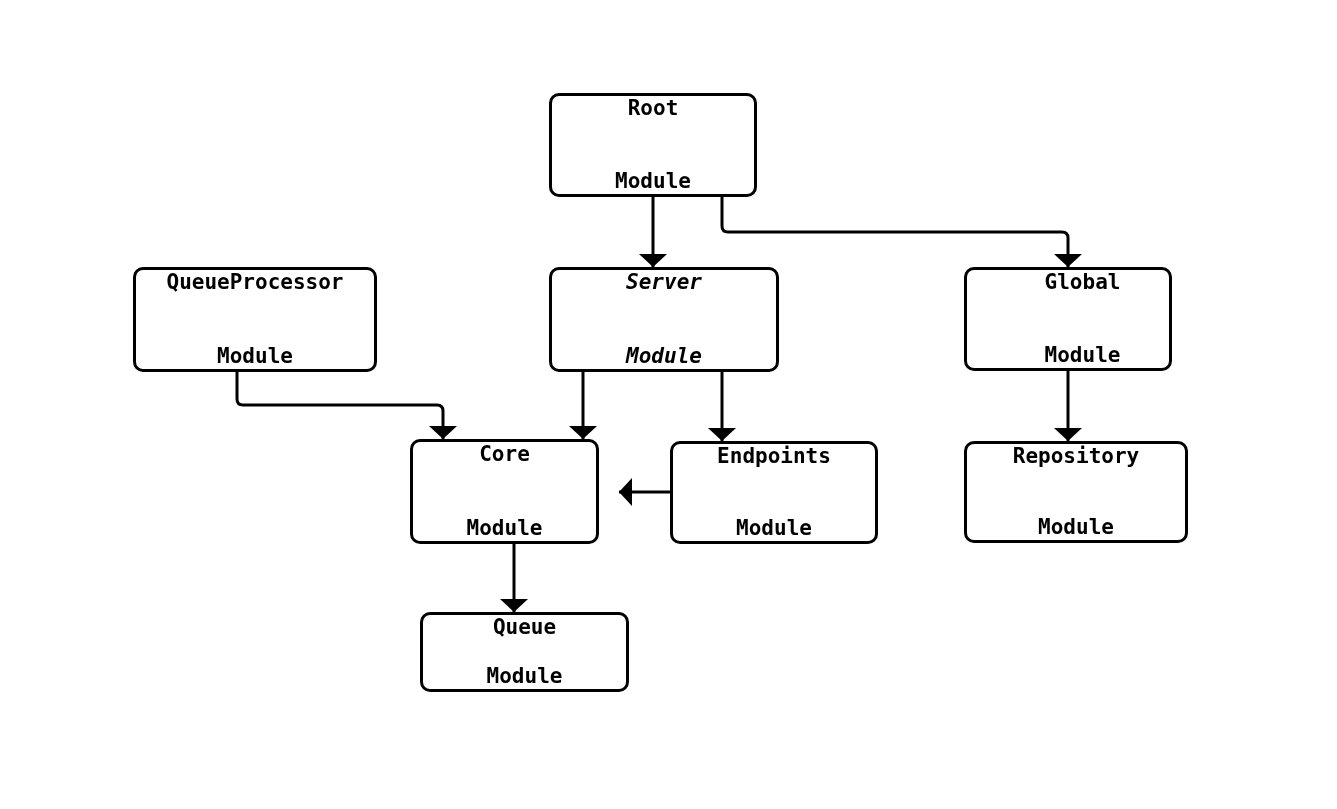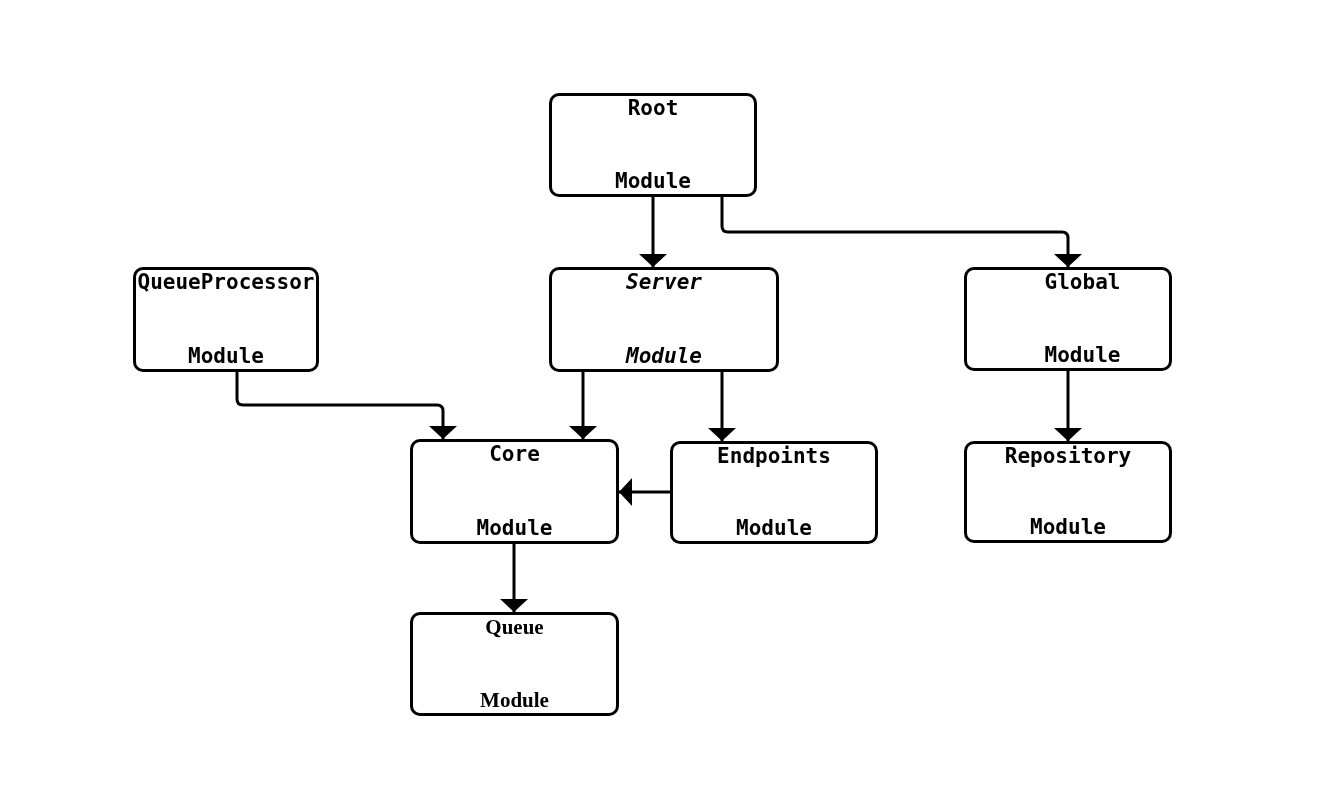--- a/index.html
+++ b/index.html
@@ -70,42 +70,42 @@
         <path d="M688,492 L619,492" class="edge" stroke="#000000" marker-end="url(#arrowhead)"></path>
         <path d="M1068,371 L1068,441" class="edge" stroke="#000000" marker-end="url(#arrowhead)"></path>
         <path d="M514,544 L514,612" class="edge" stroke="#000000" marker-end="url(#arrowhead)"></path>
       </g>
   </svg>
   <div id="nodes">
       <div class="node" style="left: 549px; top: 93px; width: 208px; height: 104px;">
         <div class="line">Root</div>
         <div class="line">Module</div>
       </div>
-      <div class="node" style="left: 133px; top: 267px; width: 186px; height: 105px;">
+      <div class="node" style="left: 133px; top: 267px; width: 244px; height: 105px;">
         <div class="line">QueueProcessor</div>
         <div class="line">Module</div>
       </div>
       <div class="node" style="left: 549px; top: 267px; width: 230px; height: 105px; font-style: italic;">
         <div class="line">Server</div>
         <div class="line">Module</div>
       </div>
       <div class="node" style="left: 964px; top: 267px; width: 208px; height: 104px; padding-left: 29px;">
         <div class="line">Global</div>
         <div class="line">Module</div>
       </div>
-      <div class="node" style="left: 410px; top: 439px; width: 209px; height: 105px; gap: 32px;">
+      <div class="node" style="left: 410px; top: 439px; width: 189px; height: 105px; gap: 32px;">
         <div class="line">Core</div>
         <div class="line">Module</div>
       </div>
       <div class="node" style="left: 670px; top: 441px; width: 208px; height: 103px;">
         <div class="line">Endpoints</div>
         <div class="line">Module</div>
       </div>
-      <div class="node" style="left: 964px; top: 441px; width: 208px; height: 102px;">
+      <div class="node" style="left: 964px; top: 441px; width: 224px; height: 102px;">
         <div class="line">Repository</div>
         <div class="line">Module</div>
       </div>
-      <div class="node" style="left: 410px; top: 612px; width: 209px; height: 104px; font-family: Liberation Serif, serif;">
+      <div class="node" style="left: 420px; top: 612px; width: 209px; height: 80px;">
         <div class="line">Queue</div>
         <div class="line">Module</div>
       </div>
     </div>
 </div>
 
 </body></html>

